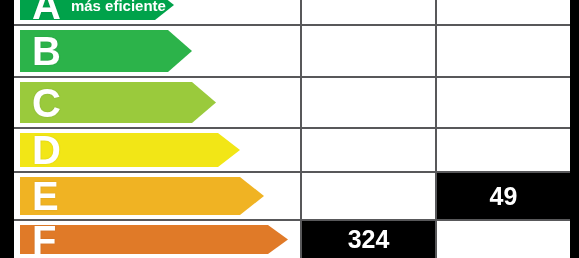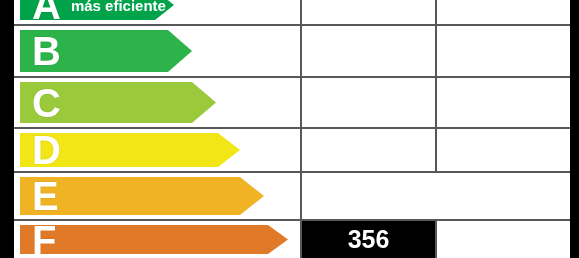--- a/index.html
+++ b/index.html
@@ -131,25 +131,28 @@
           <span class="band-letter">D</span>
         </div>
         <div class="cell c1 empty" style="border-left: 2px solid rgb(88, 88, 90);"></div>
         <div class="cell c2 empty" style="border-left: 2px solid rgb(88, 88, 90);"></div>
       </div>
       <div class="row" style="top: 171px; height: 48px; border-top: 2px solid rgb(88, 88, 90);">
         <div class="band" style="background: rgb(240, 179, 35); width: 244px; clip-path: polygon(0px 0px, 220px 0px, 244px 50%, 220px 100%, 0px 100%);">
           <span class="band-letter">E</span>
         </div>
         <div class="cell c1 empty" style="border-left: 2px solid rgb(88, 88, 90);"></div>
+        <div class="cell c2 filled" style="border-left: 2px solid rgb(88, 88, 90); background: rgb(0, 0, 0);">
+          <span class="value" style="color: rgb(255, 255, 255);">49</span>
+        </div>
       </div>
       <div class="row" style="top: 219px; height: 39px; border-top: 2px solid rgb(88, 88, 90);">
         <div class="band" style="background: rgb(224, 122, 40); width: 268px; clip-path: polygon(0px 0px, 248px 0px, 268px 50%, 248px 100%, 0px 100%);">
           <span class="band-letter">F</span>
         </div>
         <div class="cell c1 filled" style="border-left: 2px solid rgb(88, 88, 90); background: rgb(0, 0, 0);">
-          <span class="value" style="color: rgb(255, 255, 255);">356</span>
+          <span class="value" style="color: rgb(255, 255, 255);">324</span>
         </div>
         <div class="cell c2 empty" style="border-left: 2px solid rgb(88, 88, 90);"></div>
       </div>
     </div>
 
 </div>
 
 </body></html>

